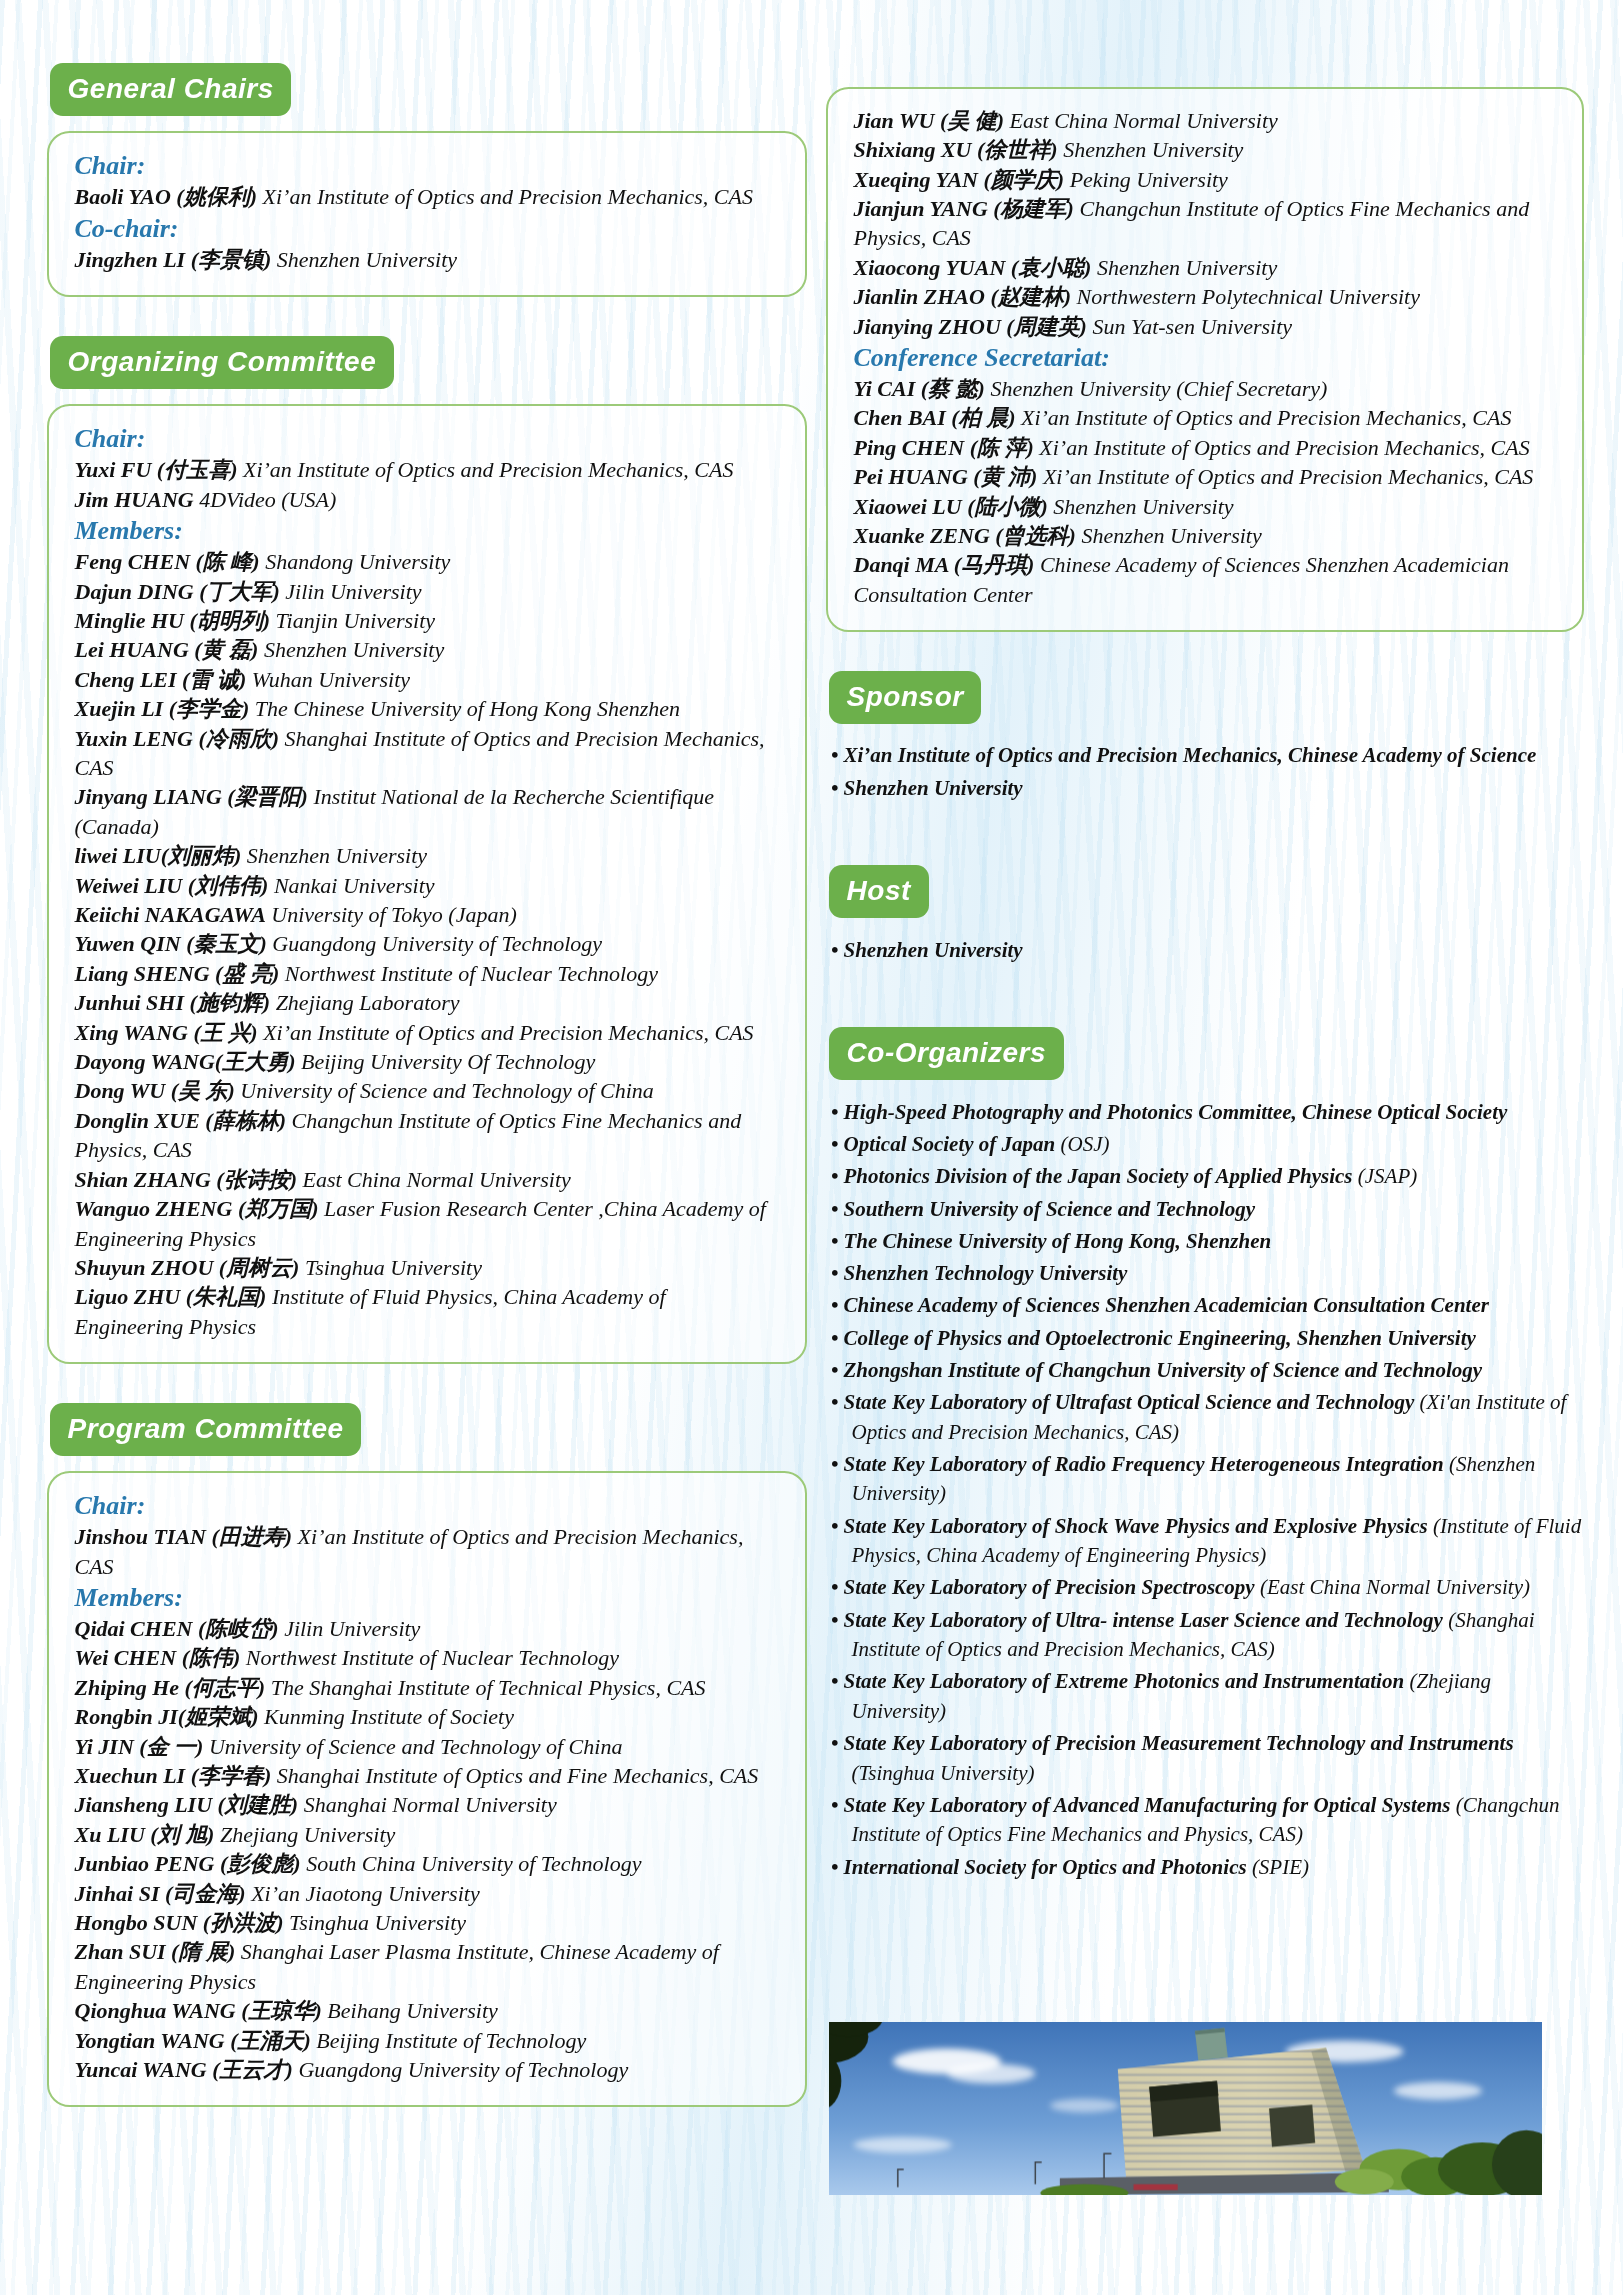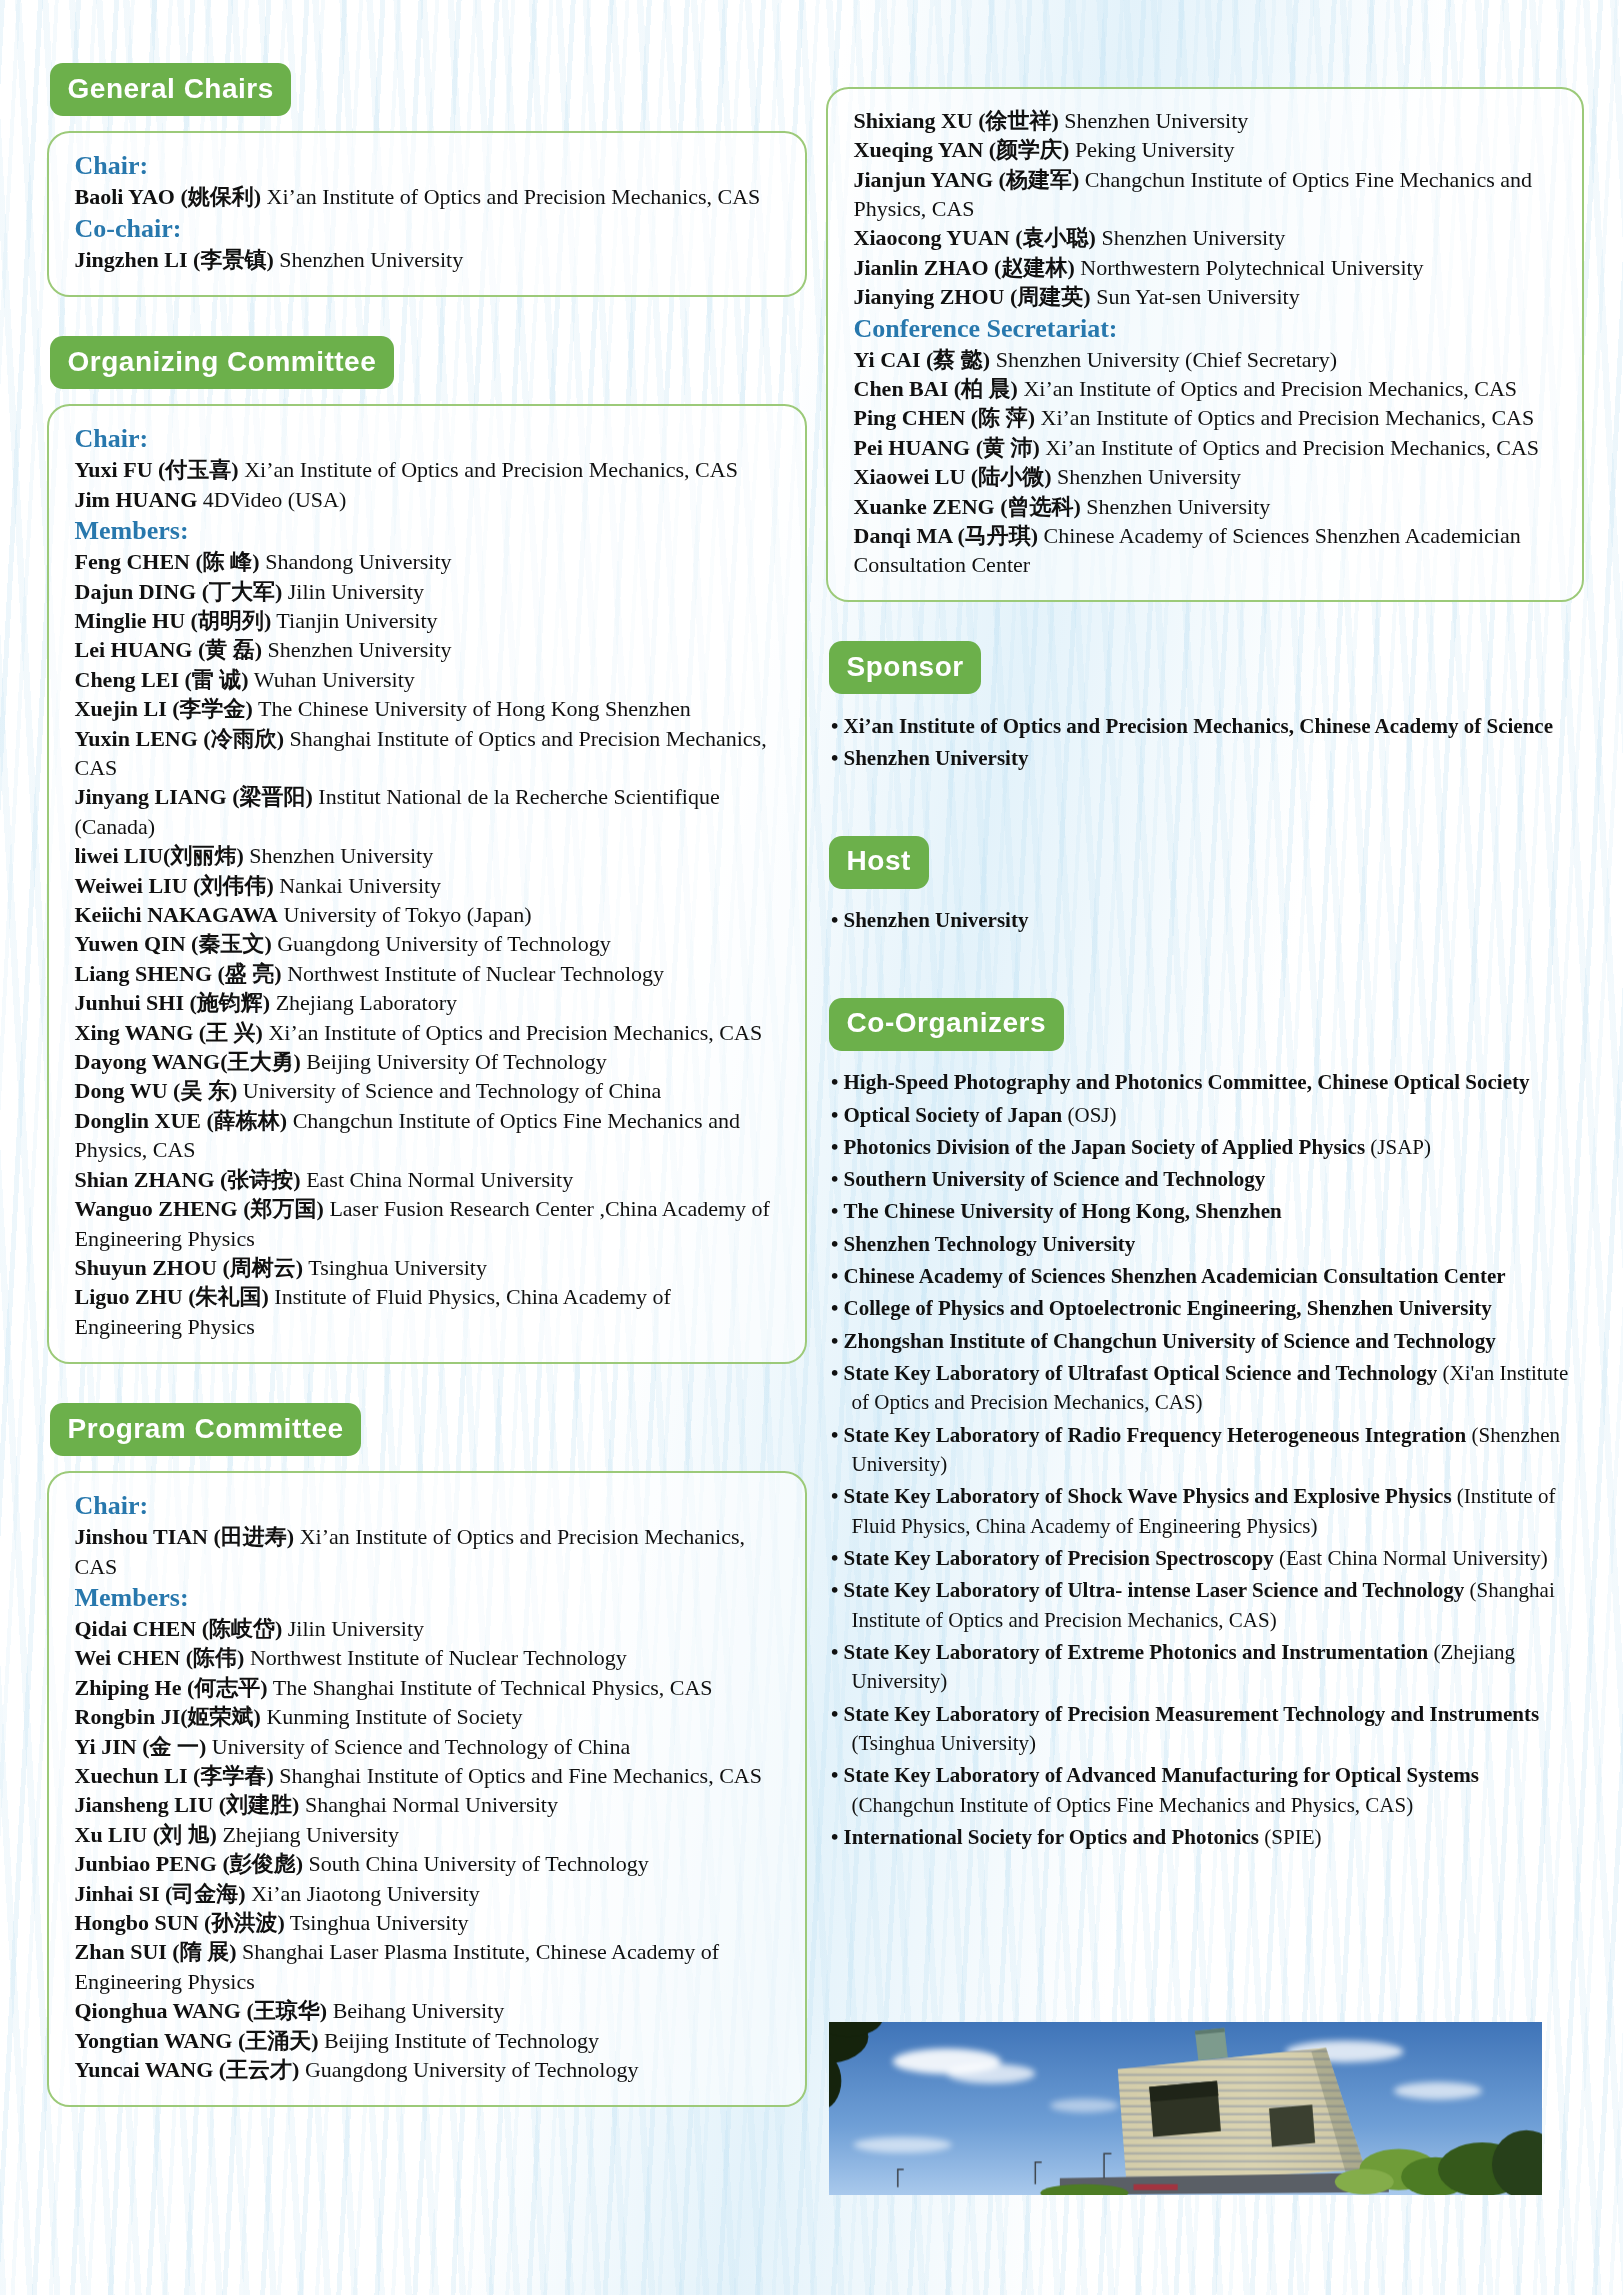--- a/index.html
+++ b/index.html
@@ -5,20 +5,21 @@
   html,body{margin:0;padding:0;}
   .page{
     position:relative;width:1623px;height:2295px;overflow:hidden;
     background-color:#ffffff;
     background-image:
       linear-gradient(100deg, rgba(210,235,248,0) 42%, rgba(186,223,243,.40) 56%, rgba(210,235,248,0) 72%),
       repeating-linear-gradient(93deg, rgba(173,216,238,.22) 0 4.9px, rgba(173,216,238,0) 4.9px 16.7px, rgba(173,216,238,.13) 16.7px 20.6px, rgba(173,216,238,0) 20.6px 38px),
       repeating-linear-gradient(87deg, rgba(173,216,238,.15) 0 6.4px, rgba(173,216,238,0) 6.4px 27px);
     font-family:"Liberation Serif","DejaVu Serif",serif;
     color:#111;
+    font-style:italic;
   }
   .col{position:absolute;}
   .col-left{left:47px;top:63px;width:760px;}
   .col-right{left:826px;top:87px;width:758px;}
   .badge{
     display:inline-block;
     background:#6cb04b;color:#ffffff;
     font-family:"Liberation Sans","DejaVu Sans",sans-serif;
     font-weight:bold;font-size:28px;line-height:1;
     padding:11.8px 17.7px 13.3px;border-radius:12.8px;
@@ -123,20 +124,21 @@
         <div class="entry"><span class="b">Qionghua WANG (王琼华)</span><span> Beihang University</span></div>
         <div class="entry"><span class="b">Yongtian WANG (王涌天)</span><span> Beijing Institute of Technology</span></div>
         <div class="entry"><span class="b">Yuncai WANG (王云才)</span><span>  Guangdong University of Technology</span></div>
       </section>
   </div>
 
   <div class="col col-right">
 
     <section class="box">
 
+    <div class="entry"><span class="b">Jian WU (吴  健)</span><span> East China Normal University</span></div>
         <div class="entry"><span class="b">Shixiang XU (徐世祥)</span><span> Shenzhen University</span></div>
         <div class="entry"><span class="b">Xueqing YAN  (颜学庆)</span><span>  Peking University</span></div>
         <div class="entry"><span class="b">Jianjun YANG (杨建军)</span><span>  Changchun Institute of Optics  Fine Mechanics and Physics, CAS</span></div>
         <div class="entry"><span class="b">Xiaocong YUAN (袁小聪)</span><span>  Shenzhen University</span></div>
         <div class="entry"><span class="b">Jianlin ZHAO  (赵建林)</span><span> Northwestern Polytechnical University</span></div>
         <div class="entry"><span class="b">Jianying ZHOU (周建英)</span><span> Sun Yat-sen University</span></div>
         <div class="sec-heading"><span>Conference Secretariat:</span></div>
         <div class="entry"><span class="b">Yi CAI (蔡  懿)</span><span>  Shenzhen University (Chief Secretary)</span></div>
         <div class="entry"><span class="b">Chen BAI (柏  晨)</span><span> Xi’an Institute of Optics and Precision Mechanics, CAS</span></div>
         <div class="entry"><span class="b">Ping CHEN (陈  萍)</span><span> Xi’an Institute of Optics and Precision Mechanics, CAS</span></div>

